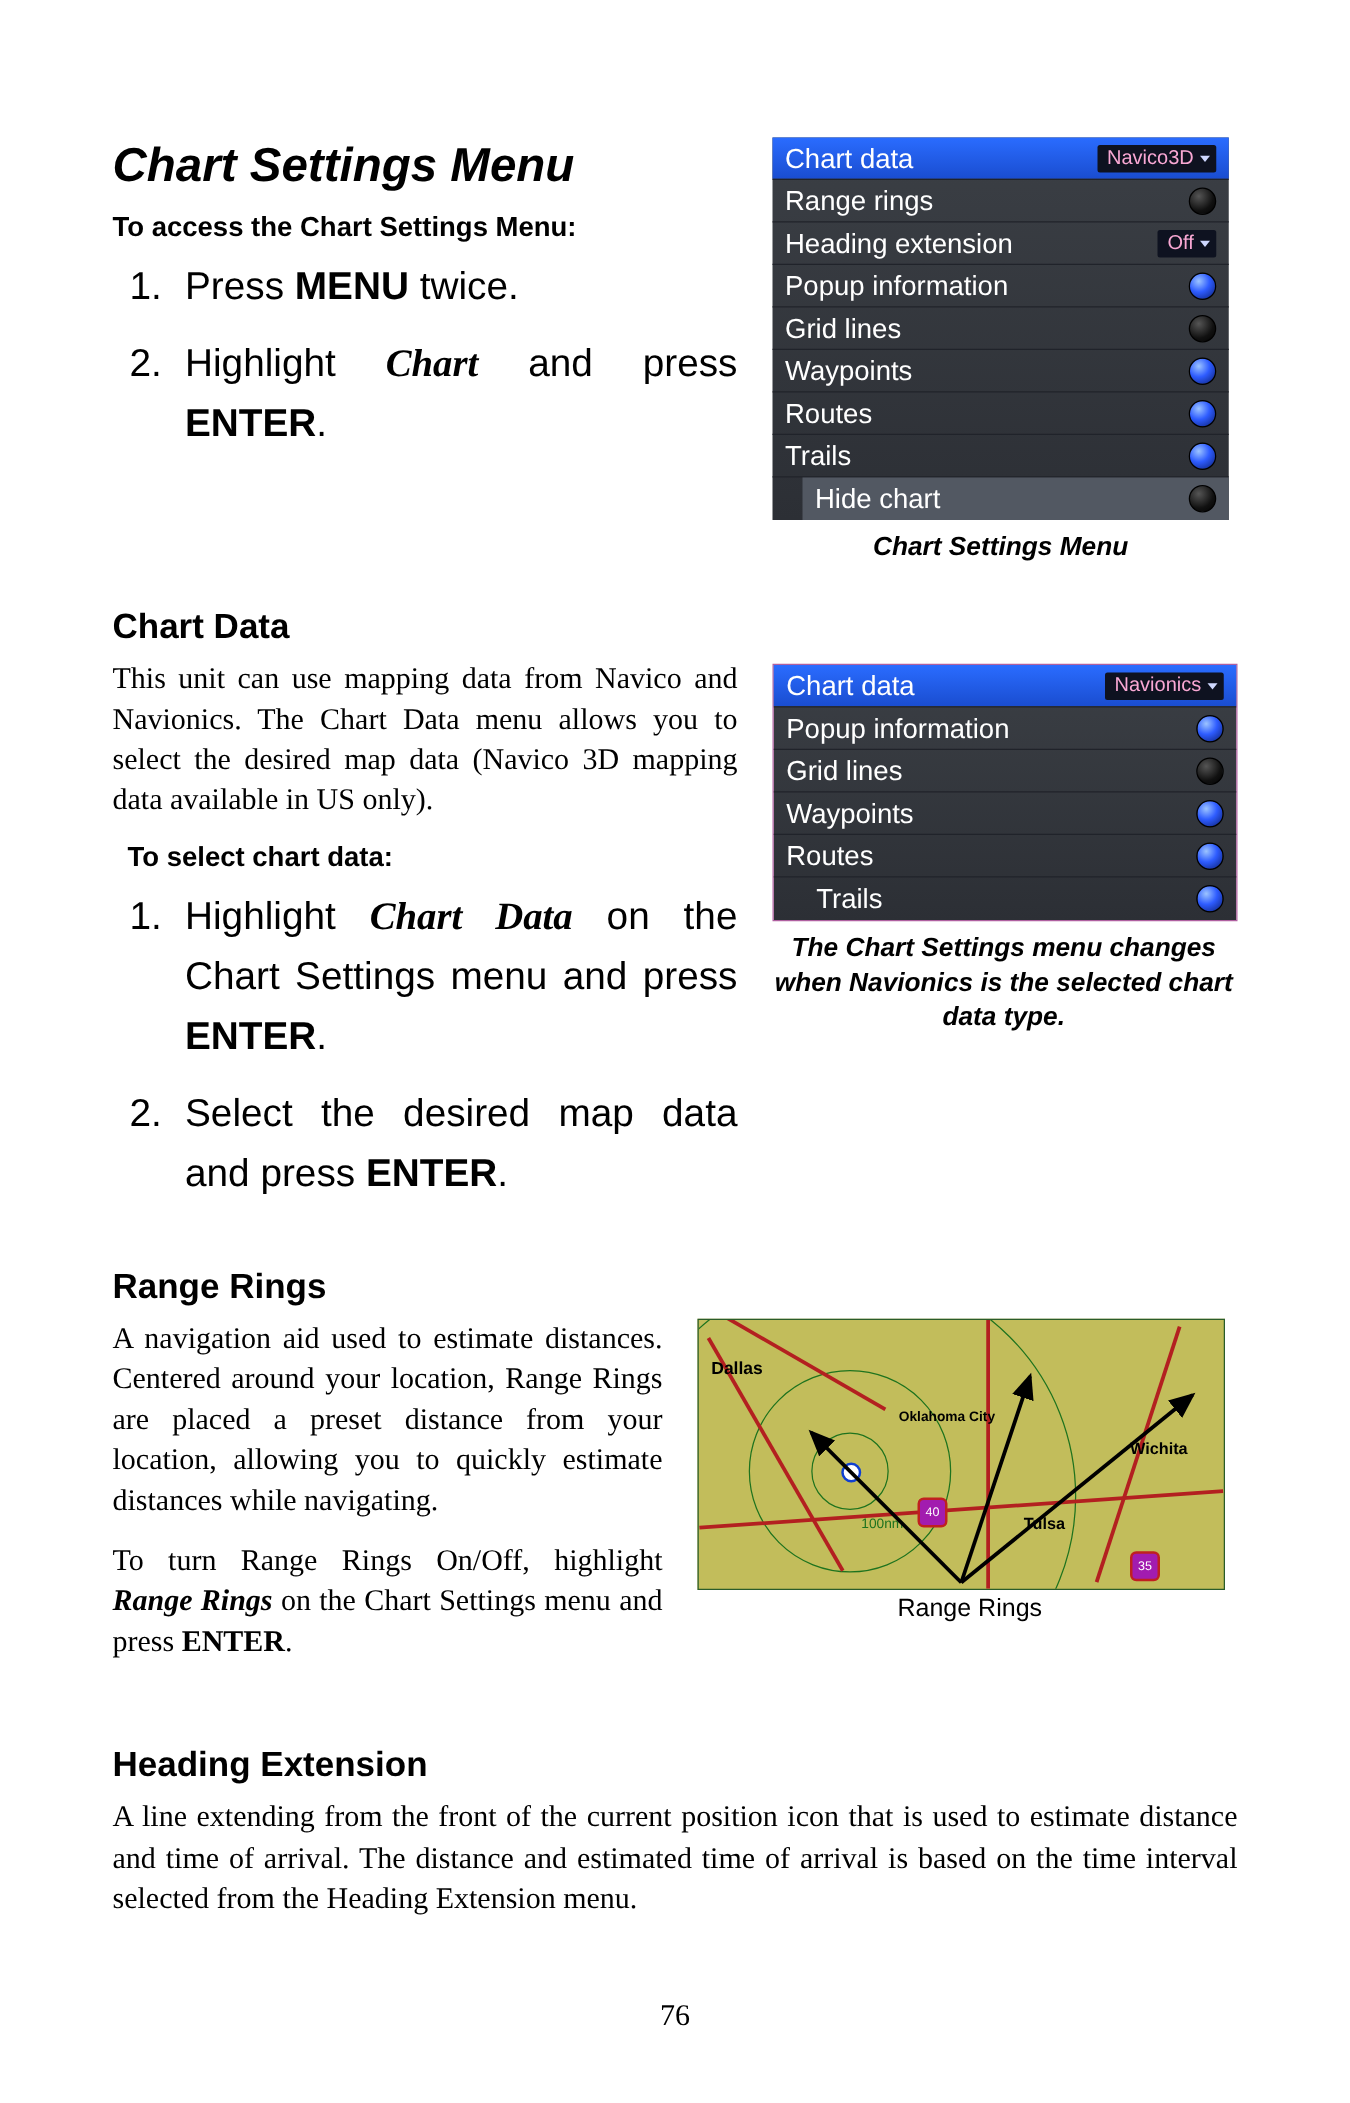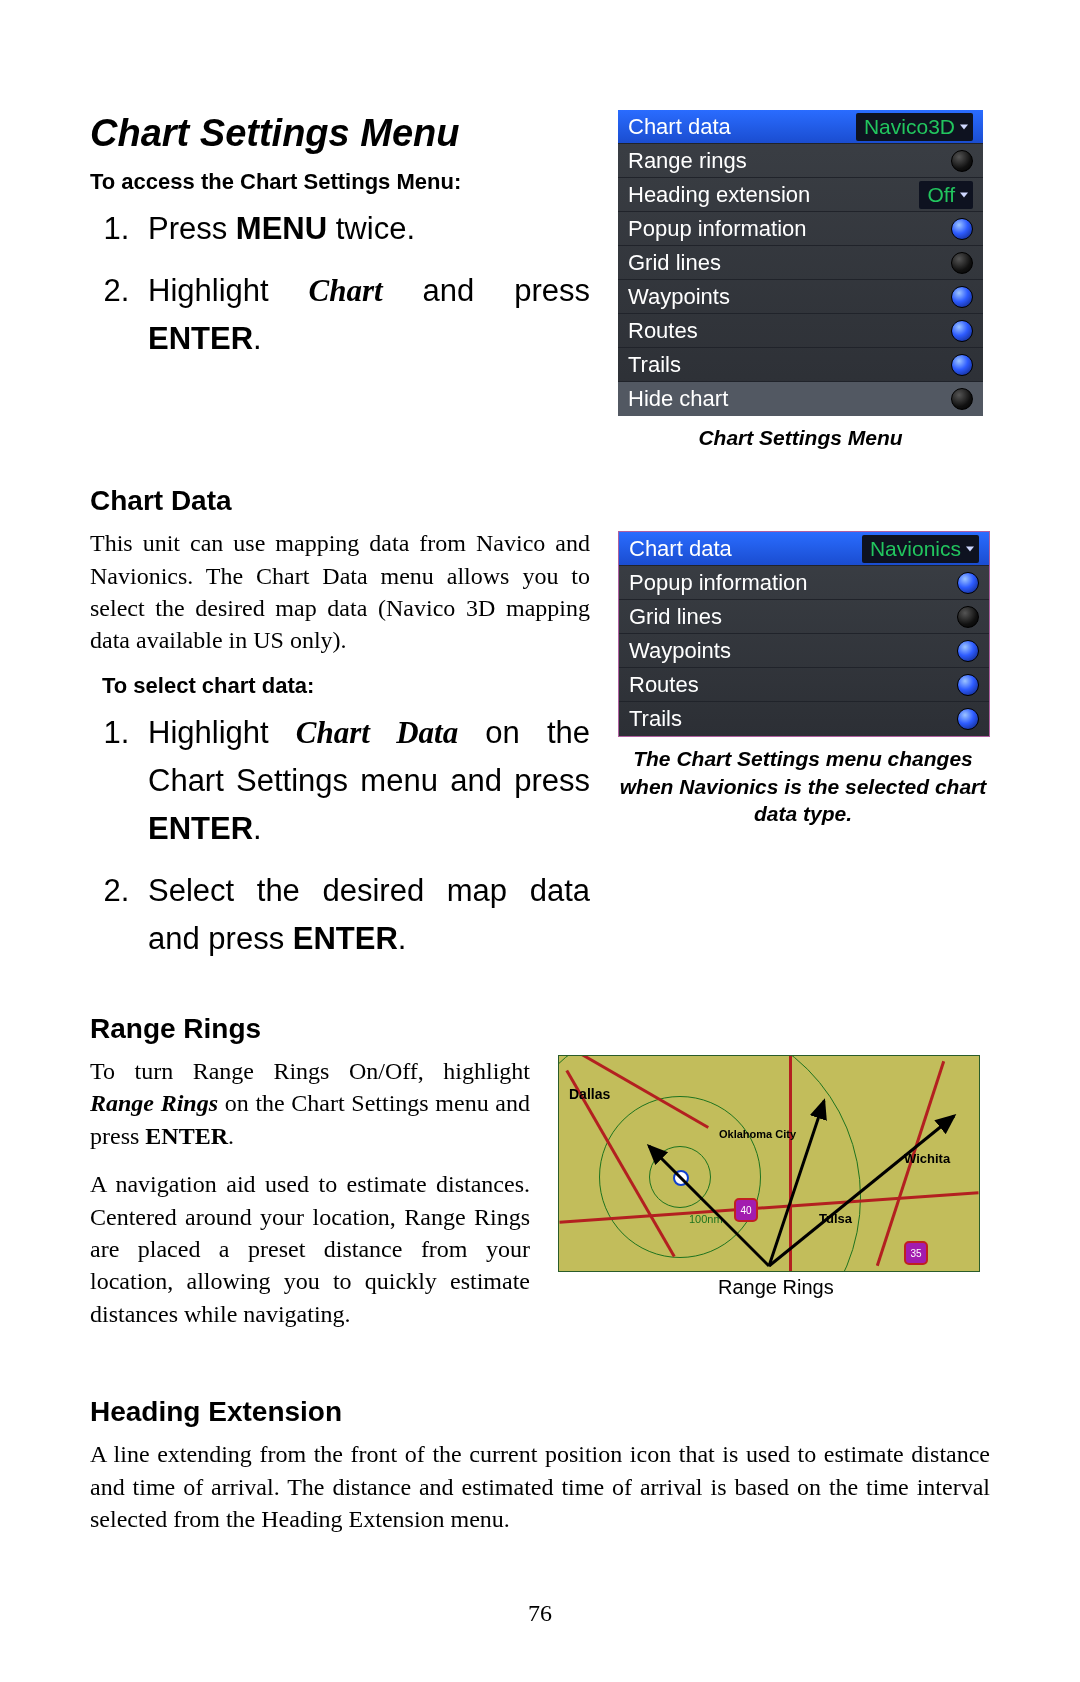--- a/index.html
+++ b/index.html
@@ -97,29 +97,29 @@
   .device-menu.small { width: 370px; border: 1px solid #b060a0; }
   .dm-row {
     height: 34px;
     display: flex;
     align-items: center;
     justify-content: space-between;
     padding: 0 10px;
     border-bottom: 1px solid #20232a;
     box-sizing: border-box;
   }
-  .dm-row:last-child { border-bottom: none; }
+  .dm-row:last-child { border-bottom: none; margin-left: 24px; }
   .dm-row.selected {
     background: linear-gradient(#2a6cff, #1a4dd0);
   }
   .dm-row.hide { background: #525862; }
   .dm-val {
     background: #0e1220;
-    color: #22c55e;
-    font-size: 21px;
+    color: #f9a8d4;
+    font-size: 16px;
     padding: 2px 18px 2px 8px;
     border-radius: 2px;
     position: relative;
   }
   .dm-val::after {
     content: "";
     position: absolute;
     right: 5px; top: 50%;
     transform: translateY(-50%);
     border-left: 4px solid transparent;
@@ -288,24 +288,24 @@
               <span class="orb on"></span>
             </div>
           </div>
         <div class="fig-caption" style="width:370px">The Chart Settings menu changes when Navionics is the selected chart data type.</div>
       </div>
     </div>
 
     <h2 class="subhead">Range Rings</h2>
     <div class="row">
       <div class="col-left" style="max-width:440px">
+        <p class="body-text">A navigation aid used to estimate distances. Centered around your location, Range Rings are placed a preset distance from your location, allowing you to quickly estimate distances while navigating.</p>
         <p class="body-text">
           <span>To turn Range Rings On/Off, highlight </span><span class="chart-italic">Range Rings</span><span> on the Chart Settings menu and press </span><span class="menu-strong">ENTER</span><span>.</span>
         </p>
-        <p class="body-text">A navigation aid used to estimate distances. Centered around your location, Range Rings are placed a preset distance from your location, allowing you to quickly estimate distances while navigating.</p>
       </div>
       <div class="col-right">
         <div class="map-fig">
 
           <div class="map-ring" style="left:-60px;top:-40px;width:360px;height:360px"></div>
           <div class="map-ring" style="left:40px;top:40px;width:160px;height:160px"></div>
           <div class="map-ring" style="left:90px;top:90px;width:60px;height:60px"></div>
           <div style="position:absolute;left:114px;top:114px;width:12px;height:12px;border:2px solid #1040d0;border-radius:50%;background:#fff"></div>
 
           <div class="road" style="left:0;top:150px;width:420px;height:3px;transform:rotate(-4deg)"></div>

